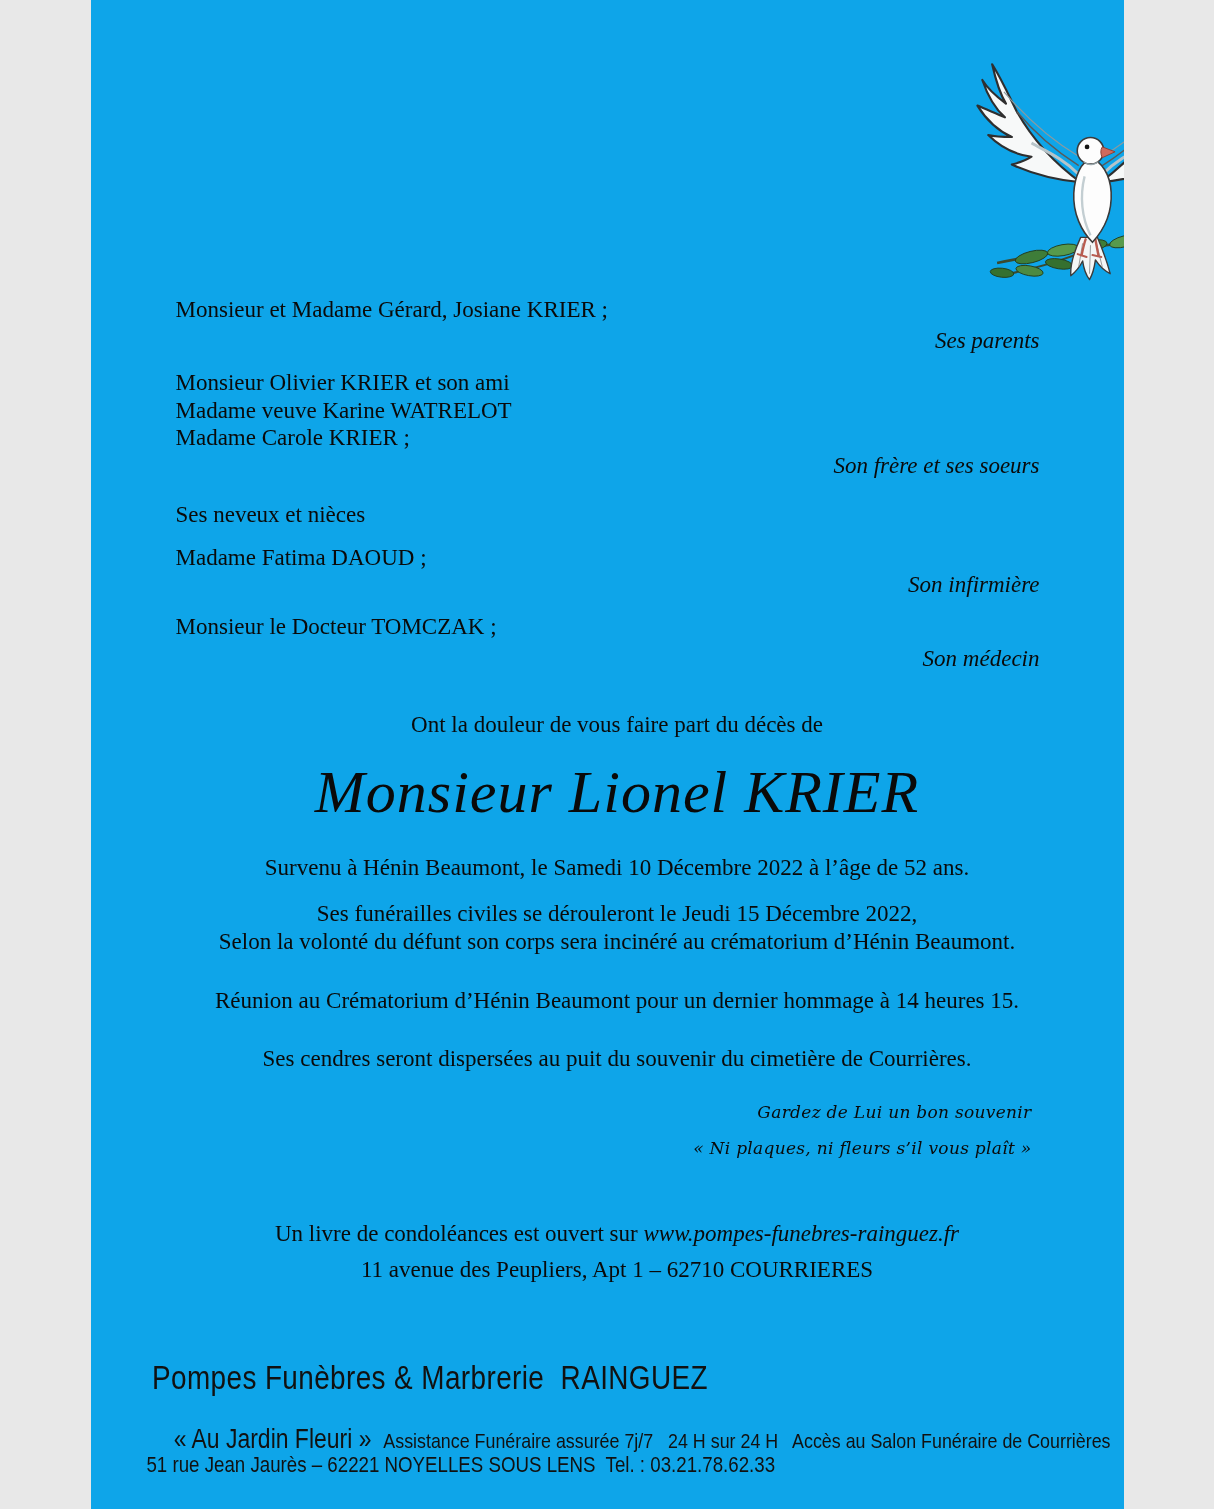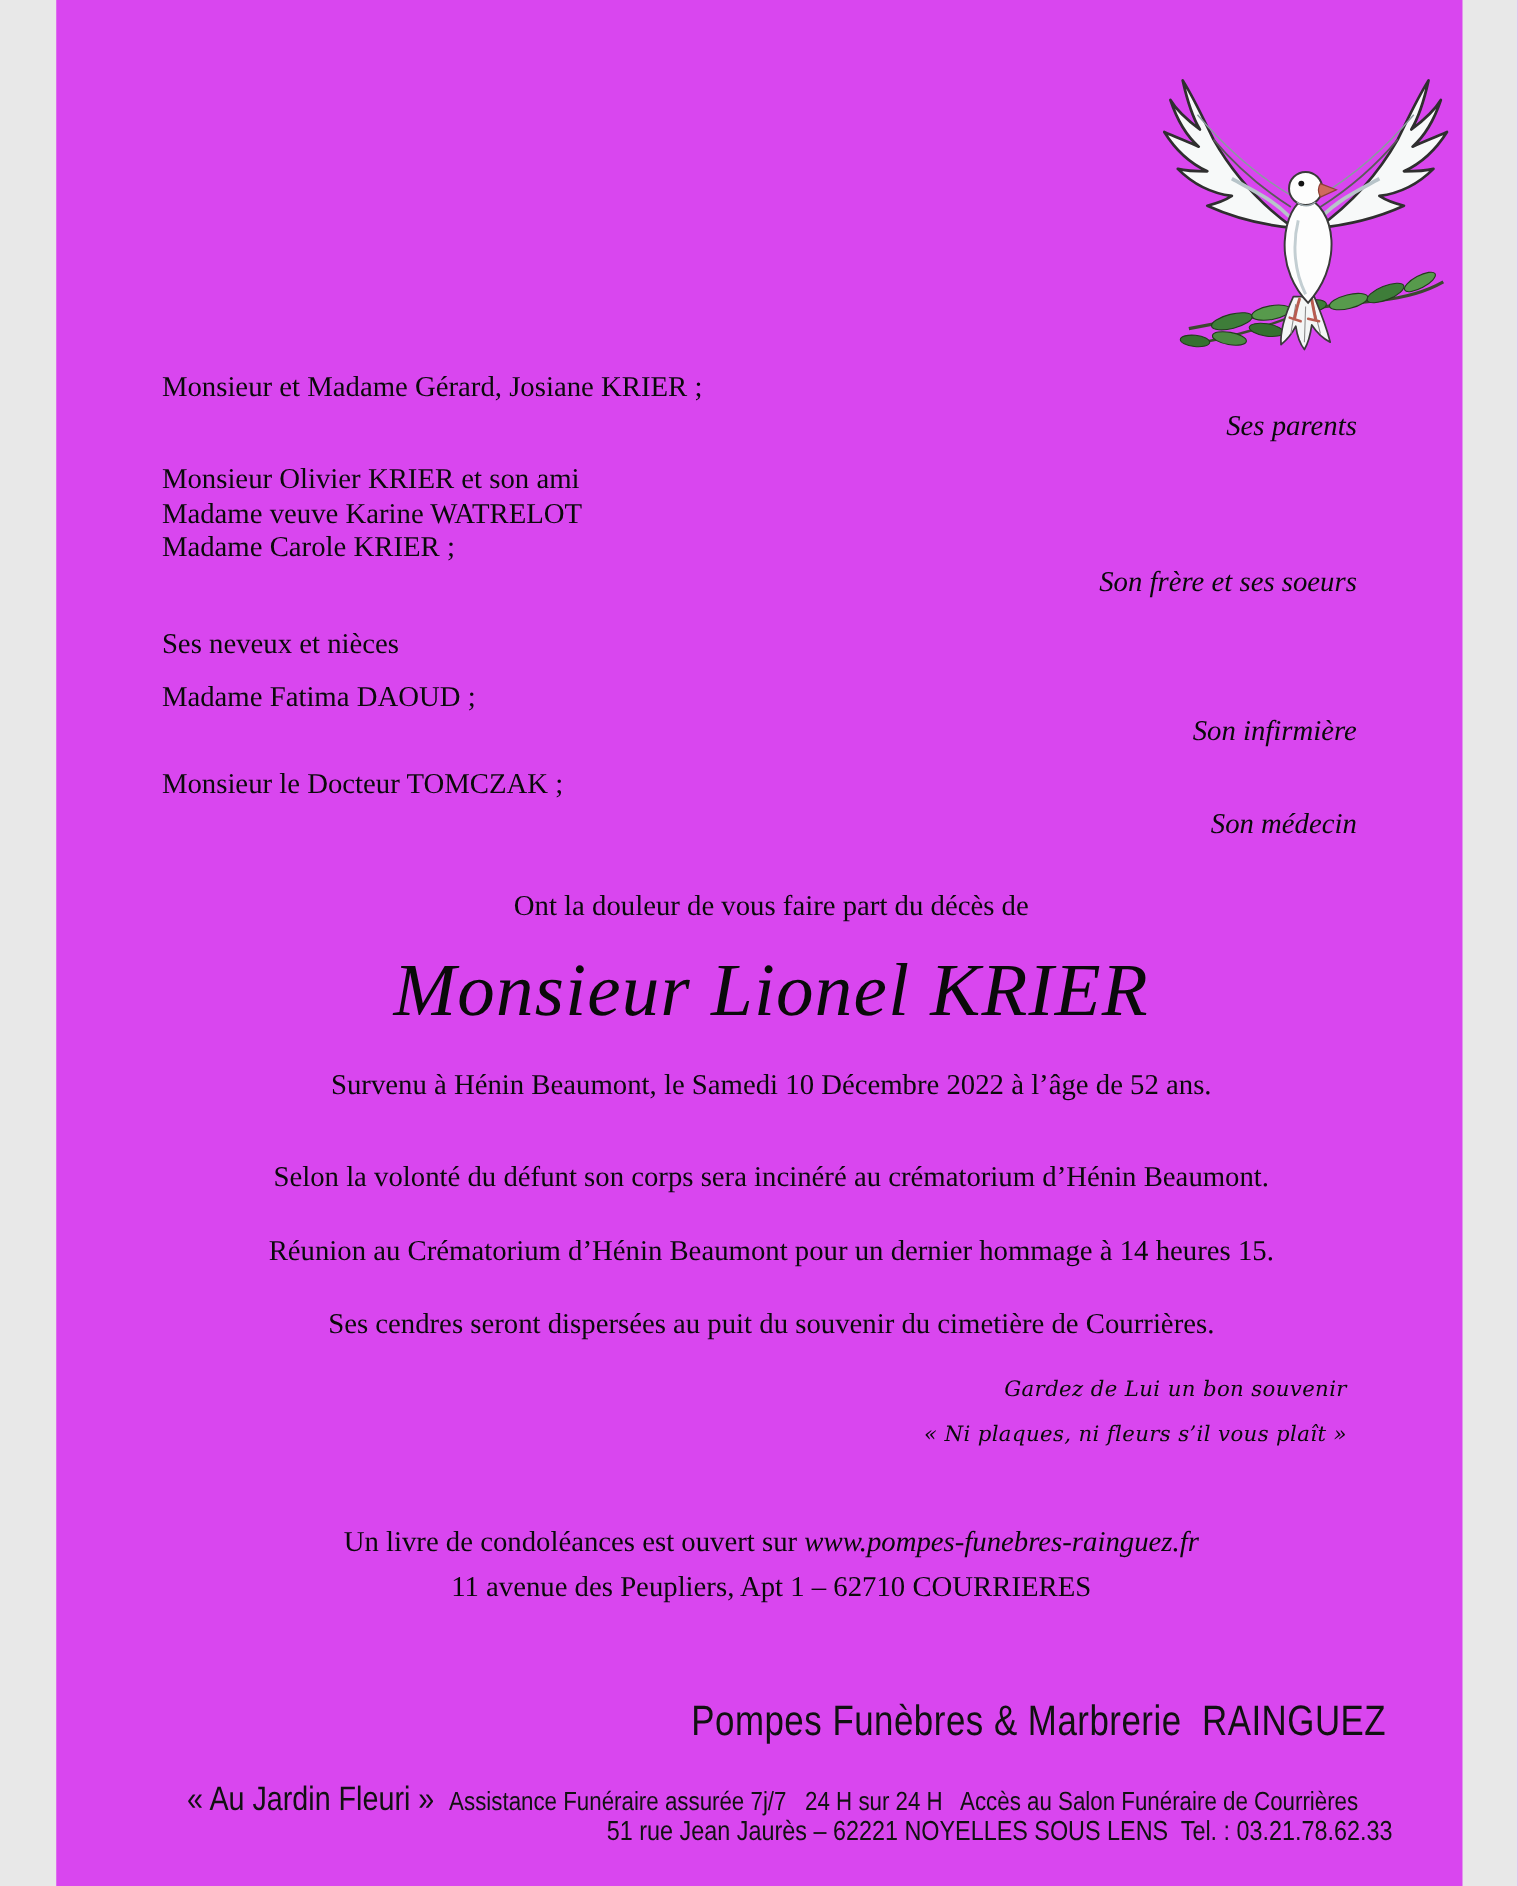--- a/index.html
+++ b/index.html
@@ -1,21 +1,21 @@
 <!DOCTYPE html>
 <html><head>
 <meta charset="utf-8">
 <style>
   html, body { margin: 0; padding: 0; background: #e8e8e8; }
   #page {
     position: relative;
-    width: 1125px;
+    width: 1033px;
     height: 1509px;
     margin: 0 auto;
-    background: #d946ef;
+    background: #0ea5e9;
     font-family: "Liberation Serif", serif;
     color: #0a0a0a;
     overflow: hidden;
   }
   .line {
     position: absolute;
     font-size: 23px;
     line-height: 1.15;
     white-space: nowrap;
   }
@@ -28,21 +28,21 @@
     font-style: italic;
     font-size: 17px;
     letter-spacing: 0.3px;
   }
   .deceased-name {
     font-size: 60px;
     font-style: italic;
     letter-spacing: 1px;
   }
   .url-italic { font-style: italic; }
-  .footer-line { position: absolute; left: 0; right: 0; text-align: right; padding-left: 15px; }
+  .footer-line { position: absolute; left: 0; right: 13px; text-align: left; }
   .cond {
     display: inline-block;
     transform: scaleX(0.85);
     transform-origin: center;
     font-family: "Liberation Sans", sans-serif;
     white-space: pre;
     color: #111;
   }
   .footer-company  { font-size: 34px; transform: scaleX(0.82); letter-spacing: 0.5px; }
   .footer-small    { font-size: 22px; }
@@ -120,20 +120,21 @@
   <div class="line left" style="top:545px">Madame Fatima DAOUD ;</div>
   <div class="line rel" style="top:572px">Son infirmière</div>
 
   <div class="line left" style="top:614px">Monsieur le Docteur TOMCZAK ;</div>
   <div class="line rel" style="top:646px">Son médecin</div>
 
   <div class="line center" style="top:712px">Ont la douleur de vous faire part du décès de</div>
   <div class="line center deceased-name" style="top:758px">Monsieur Lionel KRIER</div>
 
   <div class="line center" style="top:855px">Survenu à Hénin Beaumont, le Samedi 10 Décembre 2022 à l’âge de 52 ans.</div>
+  <div class="line center" style="top:901px">Ses funérailles civiles se dérouleront le Jeudi 15 Décembre 2022,</div>
   <div class="line center" style="top:929px">Selon la volonté du défunt son corps sera incinéré au crématorium d’Hénin Beaumont.</div>
   <div class="line center" style="top:988px">Réunion au Crématorium d’Hénin Beaumont pour un dernier hommage à 14 heures 15.</div>
   <div class="line center" style="top:1046px">Ses cendres seront dispersées au puit du souvenir du cimetière de Courrières.</div>
 
   <div class="line script" style="top:1103px">Gardez de Lui un bon souvenir</div>
   <div class="line script" style="top:1139px">« Ni plaques, ni fleurs s’il vous plaît »</div>
 
   <div class="line center" style="top:1221px">
     <span>Un livre de condoléances est ouvert sur </span><span class="url-italic">www.pompes-funebres-rainguez.fr</span>
   </div>

